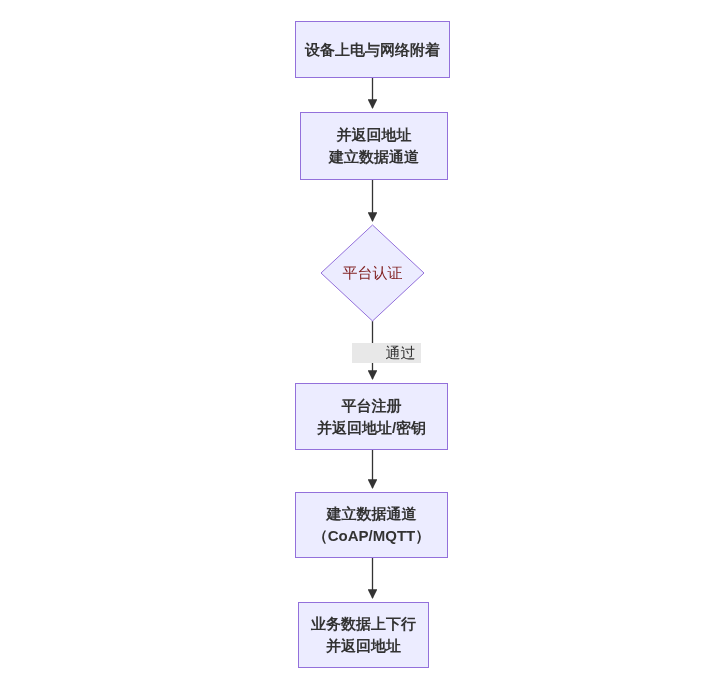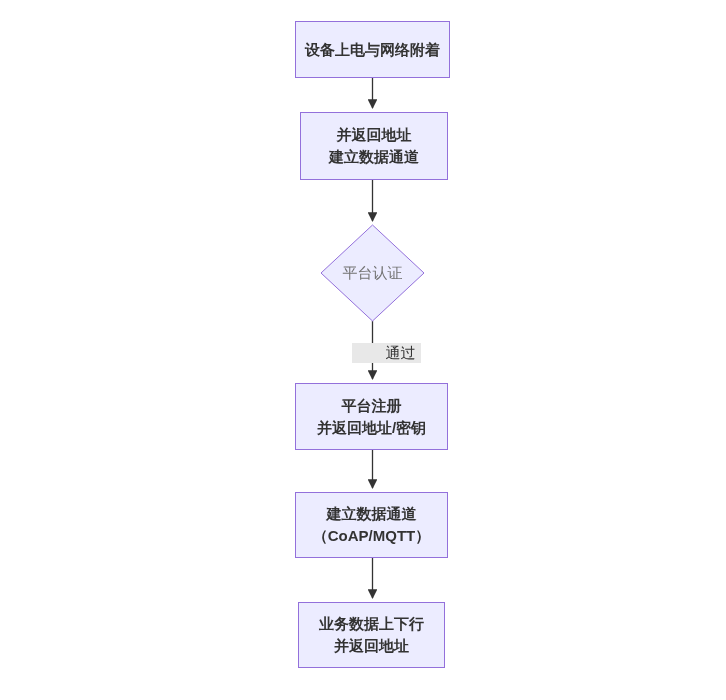--- a/index.html
+++ b/index.html
@@ -26,21 +26,21 @@
     flex-direction: column;
     align-items: center;
     justify-content: center;
     font-size: 15px;
     line-height: 22px;
     font-weight: bold;
   }
   .node-line { display: block; white-space: nowrap; }
   .diamond-label {
     position: absolute;
-    color: #737373;
+    color: #7f1d1d;
     font-size: 15px;
     line-height: 18px;
     text-align: center;
     white-space: nowrap;
   }
   .edge-label {
     position: absolute;
     background: #e8e8e8;
     color: #333333;
     font-size: 15px;
@@ -87,18 +87,18 @@
   <div class="node" style="left:295px; top:383px; width:153px; height:67px;">
     <span class="node-line">平台注册</span>
     <span class="node-line">并返回地址/密钥</span>
   </div>
 
   <div class="node" style="left:295px; top:492px; width:153px; height:66px;">
     <span class="node-line">建立数据通道</span>
     <span class="node-line">（CoAP/MQTT）</span>
   </div>
 
-  <div class="node" style="left:298px; top:602px; width:147px; height:66px;">
+  <div class="node" style="left:298px; top:602px; width:131px; height:66px;">
     <span class="node-line">业务数据上下行</span>
     <span class="node-line">并返回地址</span>
   </div>
 
 </div>
 
 </body></html>

